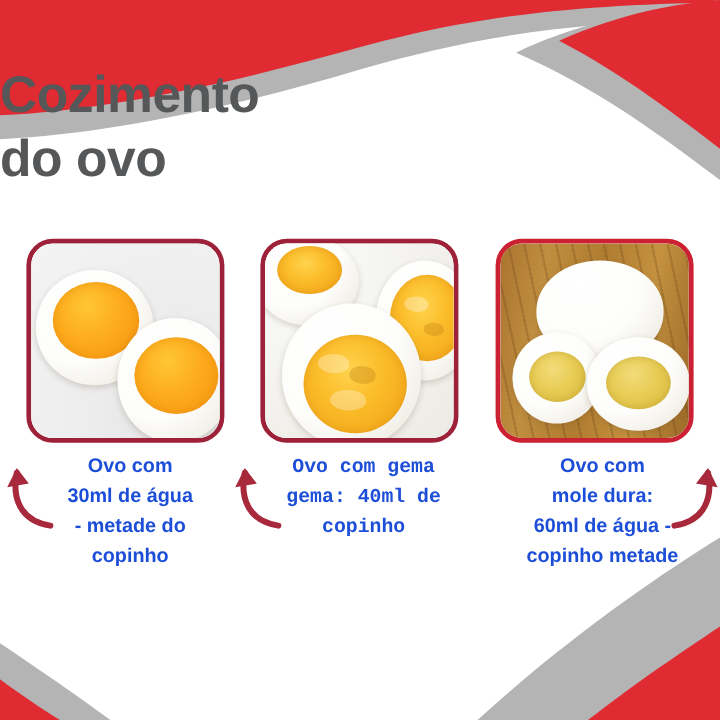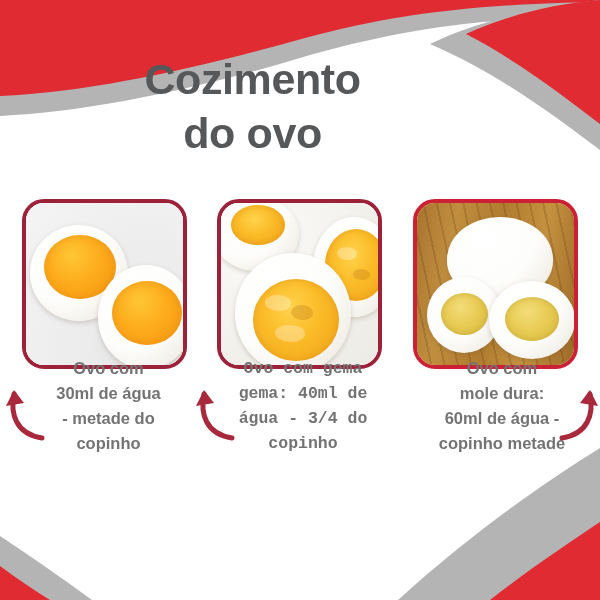--- a/index.html
+++ b/index.html
@@ -22,21 +22,20 @@
     height: 600px;
     pointer-events: none;
   }
 
   
   .title-block {
     position: absolute;
     left: 0;
     top: 52px;
     width: 505px;
-    text-align: center;
     z-index: 5;
   }
   .title-line {
     display: block;
     font-size: 43px;
     line-height: 54px;
     font-weight: bold;
     letter-spacing: -0.4px;
     color: #555759;
   }
@@ -122,23 +121,23 @@
     border-radius: 48% 52% 45% 55%;
     background: rgba(255,255,255,0.30);
   }
   .crumb.dark {
     background: rgba(190,120,20,0.32);
   }
 
   
   .caption {
     position: absolute;
-    top: 356px;
+    top: 376px;
     text-align: center;
-    color: #737373;
+    color: #1d4ed8;
     font-size: 16.5px;
     line-height: 25px;
     font-weight: bold;
     z-index: 5;
   }
   .caption.k1 { left: 26px;  width: 165px; }
   .caption.k2 { left: 214px; width: 178px; font-family: Liberation Mono, monospace; }
   .caption.k3 { left: 417px; width: 170px; }
   .caption .cap-line { display: block; white-space: nowrap; }
 
@@ -248,21 +247,20 @@
   <div class="caption k1">
     <span class="cap-line">Ovo com</span>
     <span class="cap-line">30ml de água</span>
     <span class="cap-line">- metade do</span>
     <span class="cap-line">copinho</span>
   </div>
 
   <div class="caption k2">
     <span class="cap-line">Ovo com gema</span>
     <span class="cap-line">gema: 40ml de</span>
-    <span class="cap-line">água - 3/4 do</span>
     <span class="cap-line">copinho</span>
   </div>
 
   <div class="caption k3">
     <span class="cap-line">Ovo com</span>
     <span class="cap-line">mole dura:</span>
     <span class="cap-line">60ml de água -</span>
     <span class="cap-line">copinho metade</span>
   </div>
 

